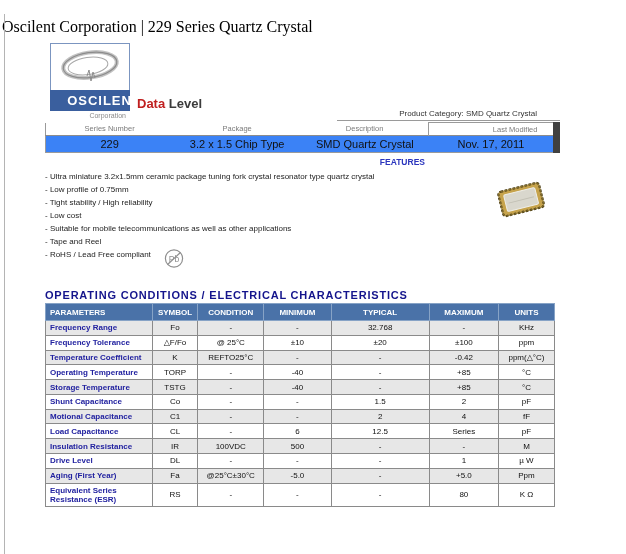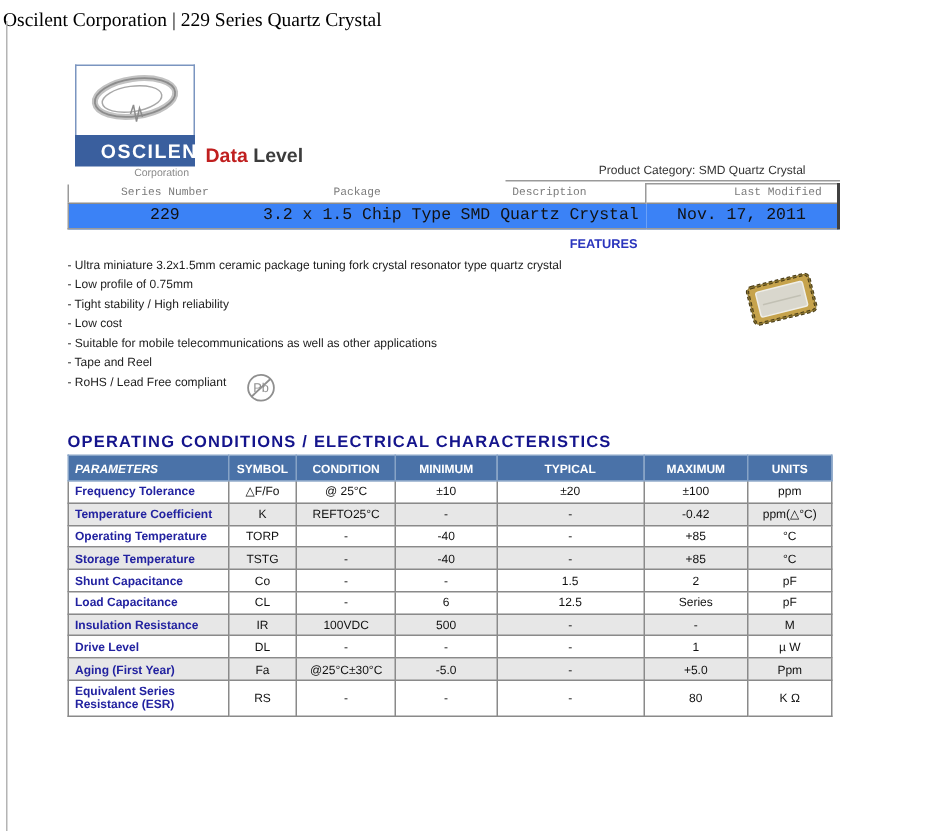--- a/index.html
+++ b/index.html
@@ -5,23 +5,23 @@
   * { margin:0; padding:0; box-sizing:border-box; }
   html,body { width:626px; height:554px; }
   body {
     position:relative;
     background:#ffffff;
     font-family:"Liberation Sans","DejaVu Sans",sans-serif;
     color:#111;
     overflow:hidden;
   }
   .page-title {
-    position:absolute; left:2px; top:5px;
+    position:absolute; left:2px; top:18px;
     font-family:"Liberation Serif","DejaVu Serif",serif;
-    font-size:13px; color:#000;
+    font-size:16px; color:#000;
   }
   .left-rule {
     position:absolute; left:4px; top:14px; bottom:0;
     width:1px; background:#b4b4b4;
   }
   
   .logo-box { position:absolute; left:50px; top:43px; width:80px; }
   .logo-img {
     height:47px; background:#fff;
     border:1px solid #7b95c0; border-bottom:none;
@@ -43,23 +43,23 @@
     position:absolute; right:89px; top:109px;
     font-size:8px; color:#333;
   }
   .pc-underline {
     position:absolute; left:337px; top:120px; width:223px;
     border-top:1px solid #9a9a9a;
   }
   
   .series-table {
     position:absolute; left:45px; top:122px; width:515px;
-    border-left:1px solid #9a9a9a; border-right:2px solid #404040;
+    border-left:1px solid #9a9a9a; border-right:7px solid #404040;
     border-bottom:1px solid #9a9a9a;
-    border-collapse:collapse; table-layout:fixed;font-family:Liberation Mono, monospace;
+    border-collapse:collapse; table-layout:fixed;
   }
   .series-table th {
     font-size:7.5px; font-weight:normal; color:#7b7b7b;
     height:13px; text-align:center; background:#fff;
   }
   .series-table th:last-child { border-left:1px solid #9a9a9a; border-top:1px solid #9a9a9a;padding-left:48px; }
   .series-table td {
     font-size:11px; color:#111; background:#3b82f6;
     height:17px; text-align:center;
     border-top:1px solid #8c8c8c;
@@ -79,21 +79,21 @@
     position:absolute; left:45px; top:303px; width:510px;
     border-collapse:collapse; table-layout:fixed;
     border:1px solid #555;
   }
   .spec-table th {
     background:#4a72a8; color:#fff;
     font-size:8px; font-weight:bold;
     padding:3.5px 2px; border:1px solid #87a3c6;
     text-align:center;
   }
-  .spec-table th:first-child { text-align:left; padding-left:4px;font-style:italic; }
+  .spec-table th:first-child { text-align:left; padding-left:4px; }
   .spec-table td {
     font-size:8px; color:#111; text-align:center;
     padding:2.4px 3px; line-height:9px;
     border:1px solid #8a8a8a; background:#fff;
   }
   .spec-table td:first-child {
     text-align:left; font-weight:bold; color:#2222a0; padding-left:4px;
   }
   .spec-table tr.alt td { background:#e7e7e7; }
   .col-param {width:21%;} .col-sym {width:8.9%;} .col-cond {width:13%;}
@@ -193,20 +193,29 @@
         <th>PARAMETERS</th>
         <th>SYMBOL</th>
         <th>CONDITION</th>
         <th>MINIMUM</th>
         <th>TYPICAL</th>
         <th>MAXIMUM</th>
         <th>UNITS</th>
       </tr>
   </thead>
   <tbody id="spec-body">
+      <tr class="alt">
+        <td>Frequency Range</td>
+        <td>Fo</td>
+        <td>-</td>
+        <td>-</td>
+        <td>32.768</td>
+        <td>-</td>
+        <td>KHz</td>
+      </tr>
       <tr>
         <td>Frequency Tolerance</td>
         <td>△F/Fo</td>
         <td>@ 25°C</td>
         <td>±10</td>
         <td>±20</td>
         <td>±100</td>
         <td>ppm</td>
       </tr>
       <tr class="alt">
@@ -238,20 +247,29 @@
       </tr>
       <tr>
         <td>Shunt Capacitance</td>
         <td>Co</td>
         <td>-</td>
         <td>-</td>
         <td>1.5</td>
         <td>2</td>
         <td>pF</td>
       </tr>
+      <tr class="alt">
+        <td>Motional Capacitance</td>
+        <td>C1</td>
+        <td>-</td>
+        <td>-</td>
+        <td>2</td>
+        <td>4</td>
+        <td>fF</td>
+      </tr>
       <tr>
         <td>Load Capacitance</td>
         <td>CL</td>
         <td>-</td>
         <td>6</td>
         <td>12.5</td>
         <td>Series</td>
         <td>pF</td>
       </tr>
       <tr class="alt">

